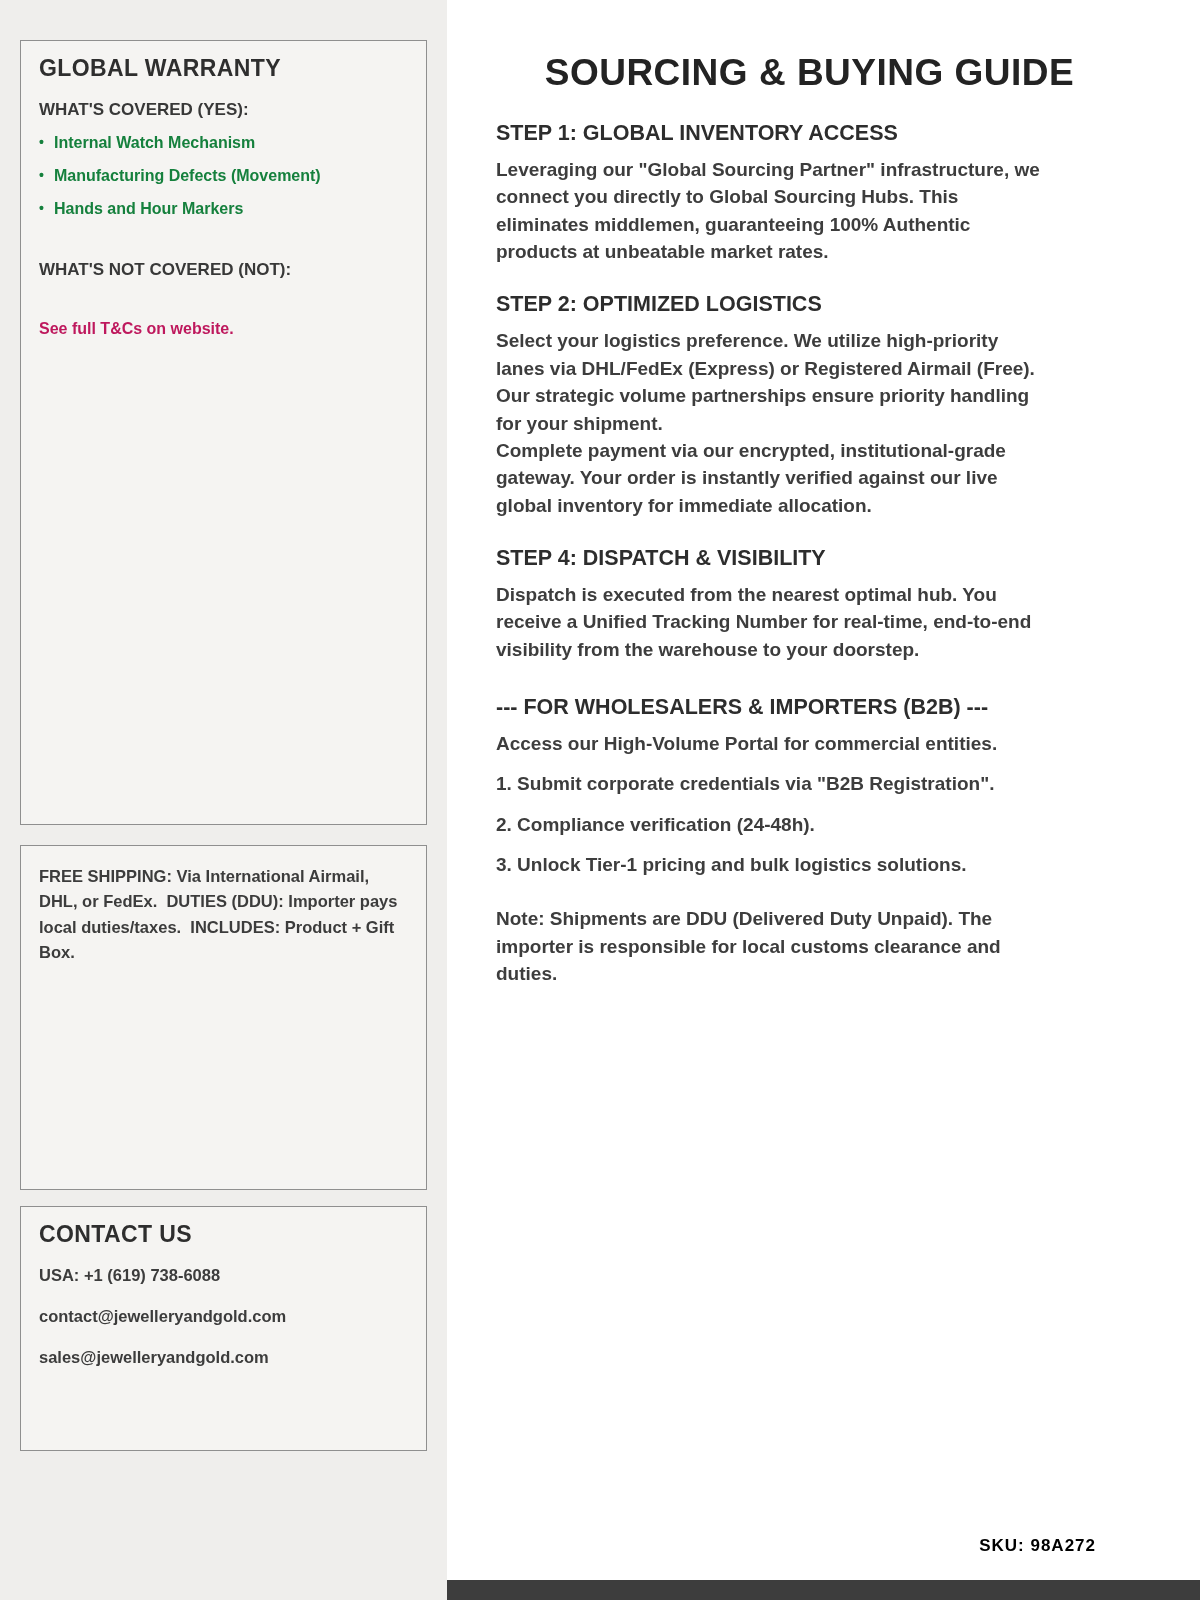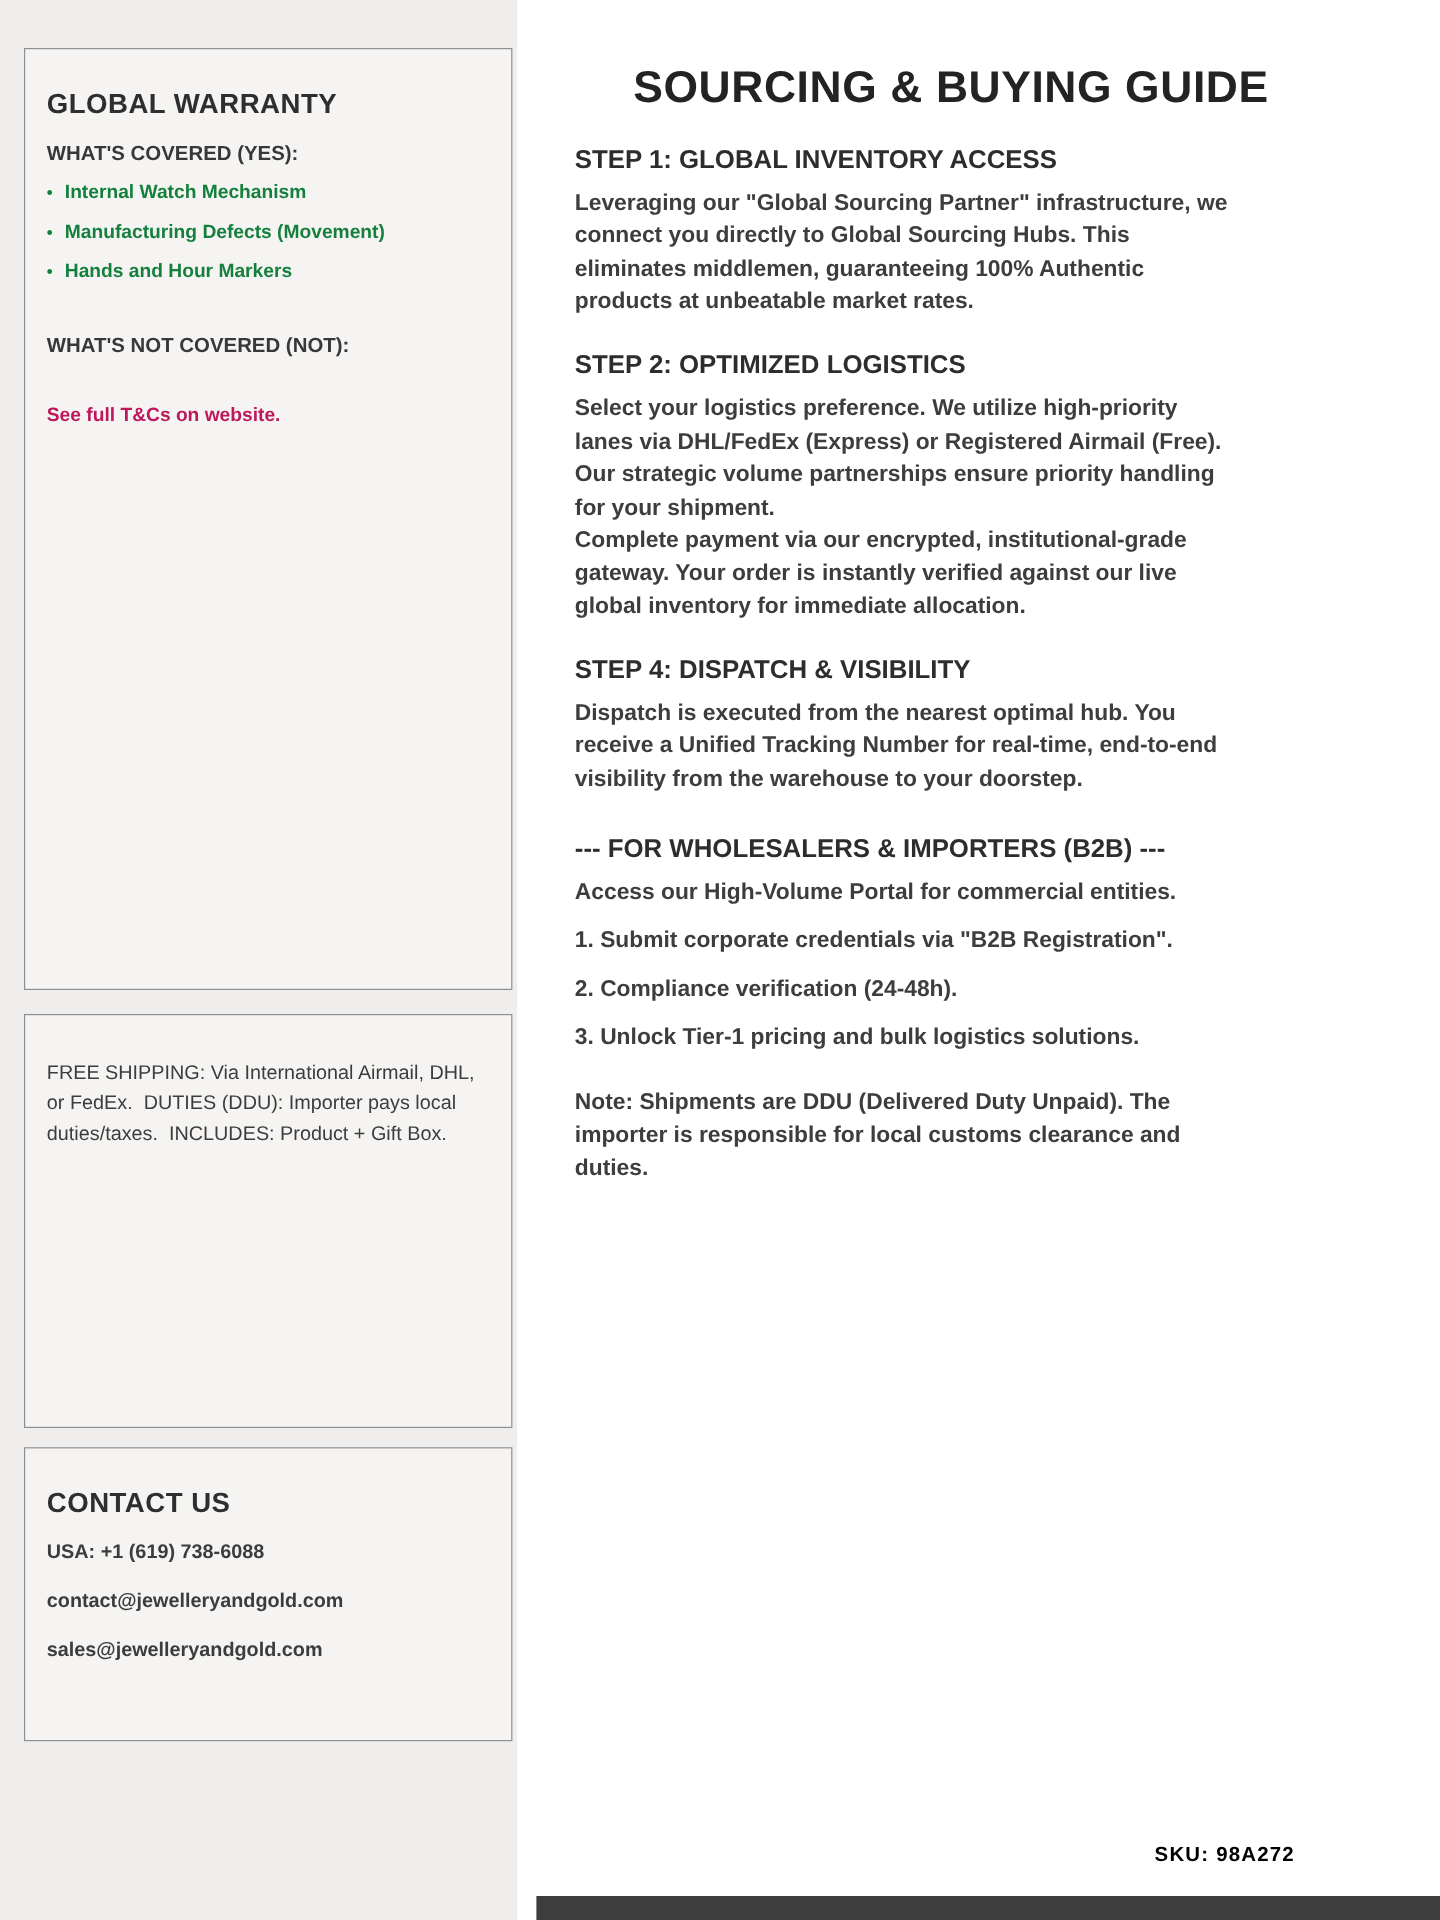--- a/index.html
+++ b/index.html
@@ -16,21 +16,21 @@
     position: absolute; left: 0; top: 0;
     width: 447px; height: 1600px;
     background: #efeeec;
     box-sizing: border-box;
     padding: 40px 20px 0 20px;
   }
   .box {
     background: #f5f4f2;
     border: 1px solid #8f8f8f;
     box-sizing: border-box;
-    padding: 32px 18px;
+    padding: 14px 18px;
     margin-bottom: 20px;
   }
   .box.warranty { height: 785px; }
   .box.terms    { height: 345px; margin-bottom: 16px; }
   .box.contact  { height: 245px; }
 
   .box h2 {
     margin: 0 0 18px 0;
     font-size: 23px;
     letter-spacing: 0.4px;
@@ -54,35 +54,35 @@
 
   .footnote {
     margin: 40px 0 0 0;
     font-size: 16px;
     font-weight: bold;
     color: #be185d;
   }
   .terms-body {
     margin: 4px 0 0 0;
     font-size: 16.5px;
-    font-weight: normal;
+    font-weight: bold;
     line-height: 1.54;
     white-space: pre-wrap;
     color: #3c3c3c;
   }
   .contact p {
     margin: 0 0 22px 0;
     font-size: 16.5px;
     font-weight: bold;
     color: #3c3c3c;
   }
 
   
   .main {
-    position: absolute; left: 431px; top: 0;
+    position: absolute; left: 448px; top: 0;
     width: 753px; height: 1600px;
     box-sizing: border-box;
     background: #ffffff;
     padding: 52px 78px 0 48px;
   }
   .main h1 {
     margin: 0 0 20px 0;
     font-size: 37px;
     letter-spacing: 0.5px;
     text-align: center;

